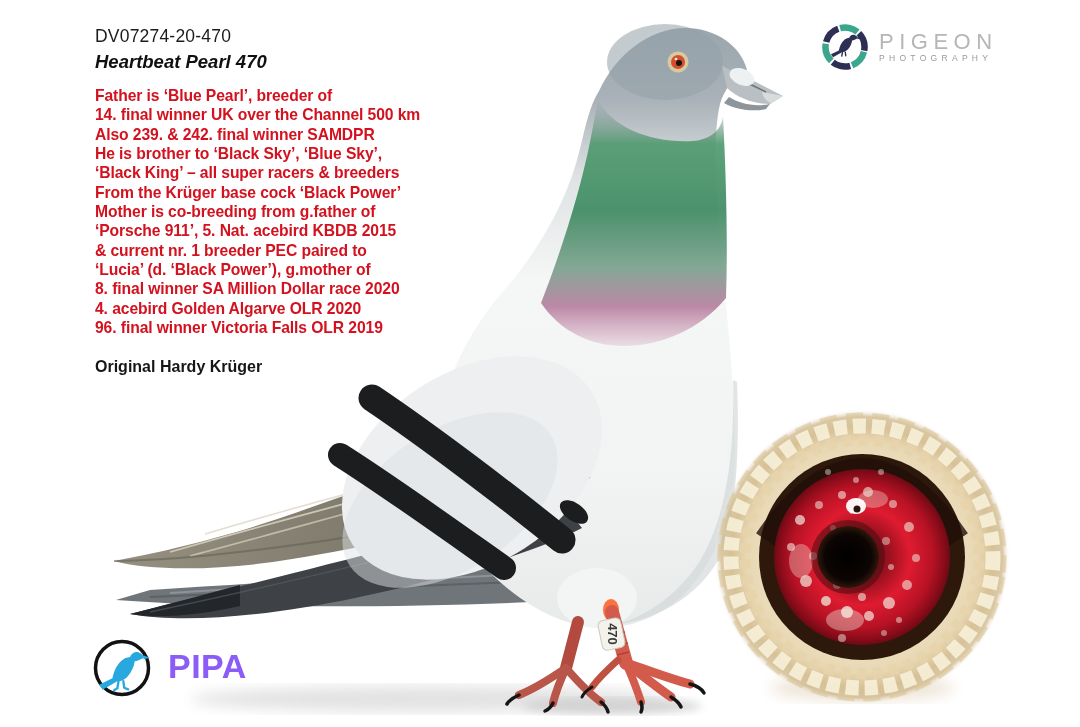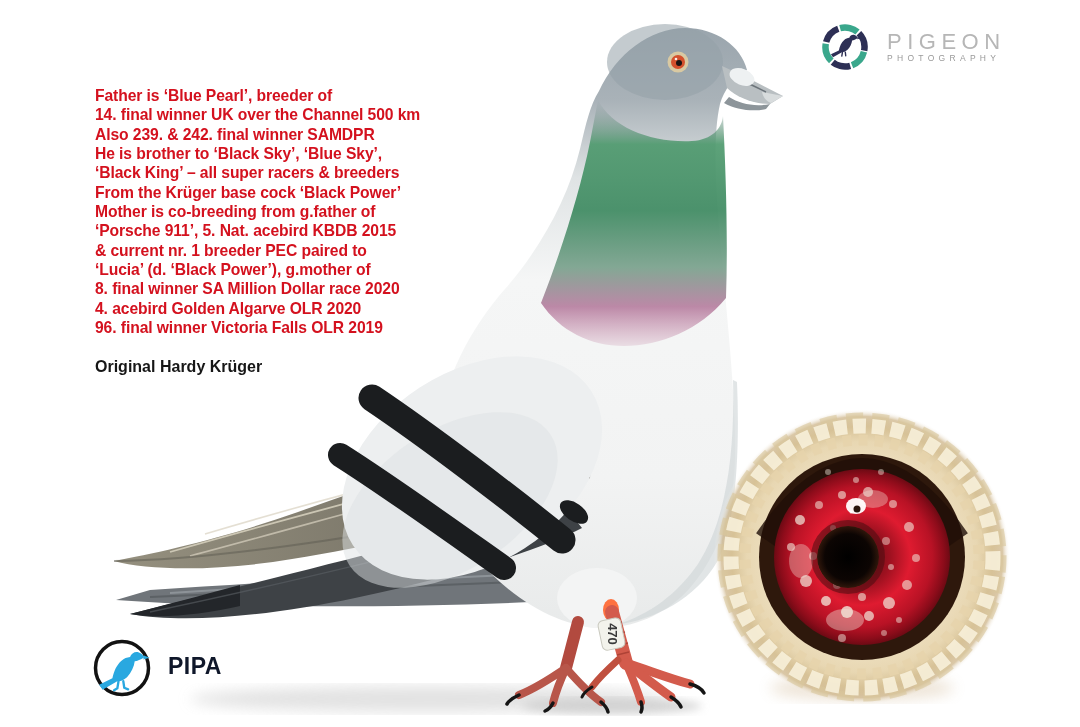--- a/index.html
+++ b/index.html
@@ -7,26 +7,26 @@
           font-family:"Liberation Sans",sans-serif;}
   .scene{position:absolute;left:0;top:0;width:1080px;height:727px;}
   .id-block{position:absolute;left:95px;top:26px;color:#1b1b1b;}
   .ring{font-size:17.5px;letter-spacing:.2px;}
   .name{font-size:18.5px;font-weight:bold;font-style:italic;margin-top:4px;color:#101010;}
   .pedigree{position:absolute;left:95px;top:86px;font-weight:bold;font-size:16.5px;
             line-height:19.35px;color:#d4111e;letter-spacing:-.1px;white-space:nowrap;
             transform:scaleX(.95);transform-origin:left top;}
   .breeder{position:absolute;left:95px;top:357px;font-weight:bold;font-size:16.5px;color:#161616;
            transform:scaleX(.97);transform-origin:left top;white-space:nowrap;}
-  .pp-logo{position:absolute;left:822px;top:24px;display:flex;align-items:center;gap:19px;}
+  .pp-logo{position:absolute;left:822px;top:24px;display:flex;align-items:center;gap:11px;}
   .pp-text{display:flex;flex-direction:column;}
   .pp-brand{font-size:22px;color:#b6b6b6;letter-spacing:5.5px;line-height:1;}
   .pp-sub{font-size:8.5px;color:#9a9a9a;letter-spacing:4.3px;}
   .pipa-logo{position:absolute;left:92px;top:633px;display:flex;align-items:center;gap:12px;}
-  .pipa-word{font-size:23px;font-weight:bold;color:#0f172a;letter-spacing:.5px;}
+  .pipa-word{font-size:34px;font-weight:bold;color:#8b5cf6;letter-spacing:.5px;}
 </style>
 </head>
 <body>
 
 <div class="canvas">
 
   <svg class="scene" viewBox="0 0 1080 727" aria-hidden="true">
     <defs>
       <linearGradient id="bodyGrad" x1="0" y1="0" x2="0" y2="1">
         <stop offset="0" stop-color="#9aa5ad"></stop>
@@ -194,20 +194,24 @@
           <circle cx="884" cy="633" r="3" opacity=".45"></circle>
       </g>
       <circle cx="848" cy="557" r="34" fill="none" stroke="#4a0d10" stroke-width="6" opacity=".55"></circle>
       <circle cx="848" cy="557" r="31" fill="url(#pupilGrad)"></circle>
       <ellipse cx="856" cy="506" rx="10" ry="8" fill="#ffffff" opacity=".95"></ellipse>
       <circle cx="857" cy="509" r="3.5" fill="#2a140c"></circle>
       <circle cx="851" cy="512" r="1.5" fill="#ffffff" opacity=".8"></circle>
     </g>
   </svg>
 
+  <div class="id-block">
+    <div class="ring">DV07274-20-470</div>
+    <div class="name">Heartbeat Pearl 470</div>
+  </div>
 
   <div class="pedigree">
     <div>Father is ‘Blue Pearl’, breeder of</div>
     <div>14. final winner UK over the Channel 500 km</div>
     <div>Also 239. &amp; 242. final winner SAMDPR</div>
     <div>He is brother to ‘Black Sky’, ‘Blue Sky’,</div>
     <div>‘Black King’ – all super racers &amp; breeders</div>
     <div>From the Krüger base cock ‘Black Power’</div>
     <div>Mother is co-breeding from g.father of</div>
     <div>‘Porsche 911’, 5. Nat. acebird KBDB 2015</div>

